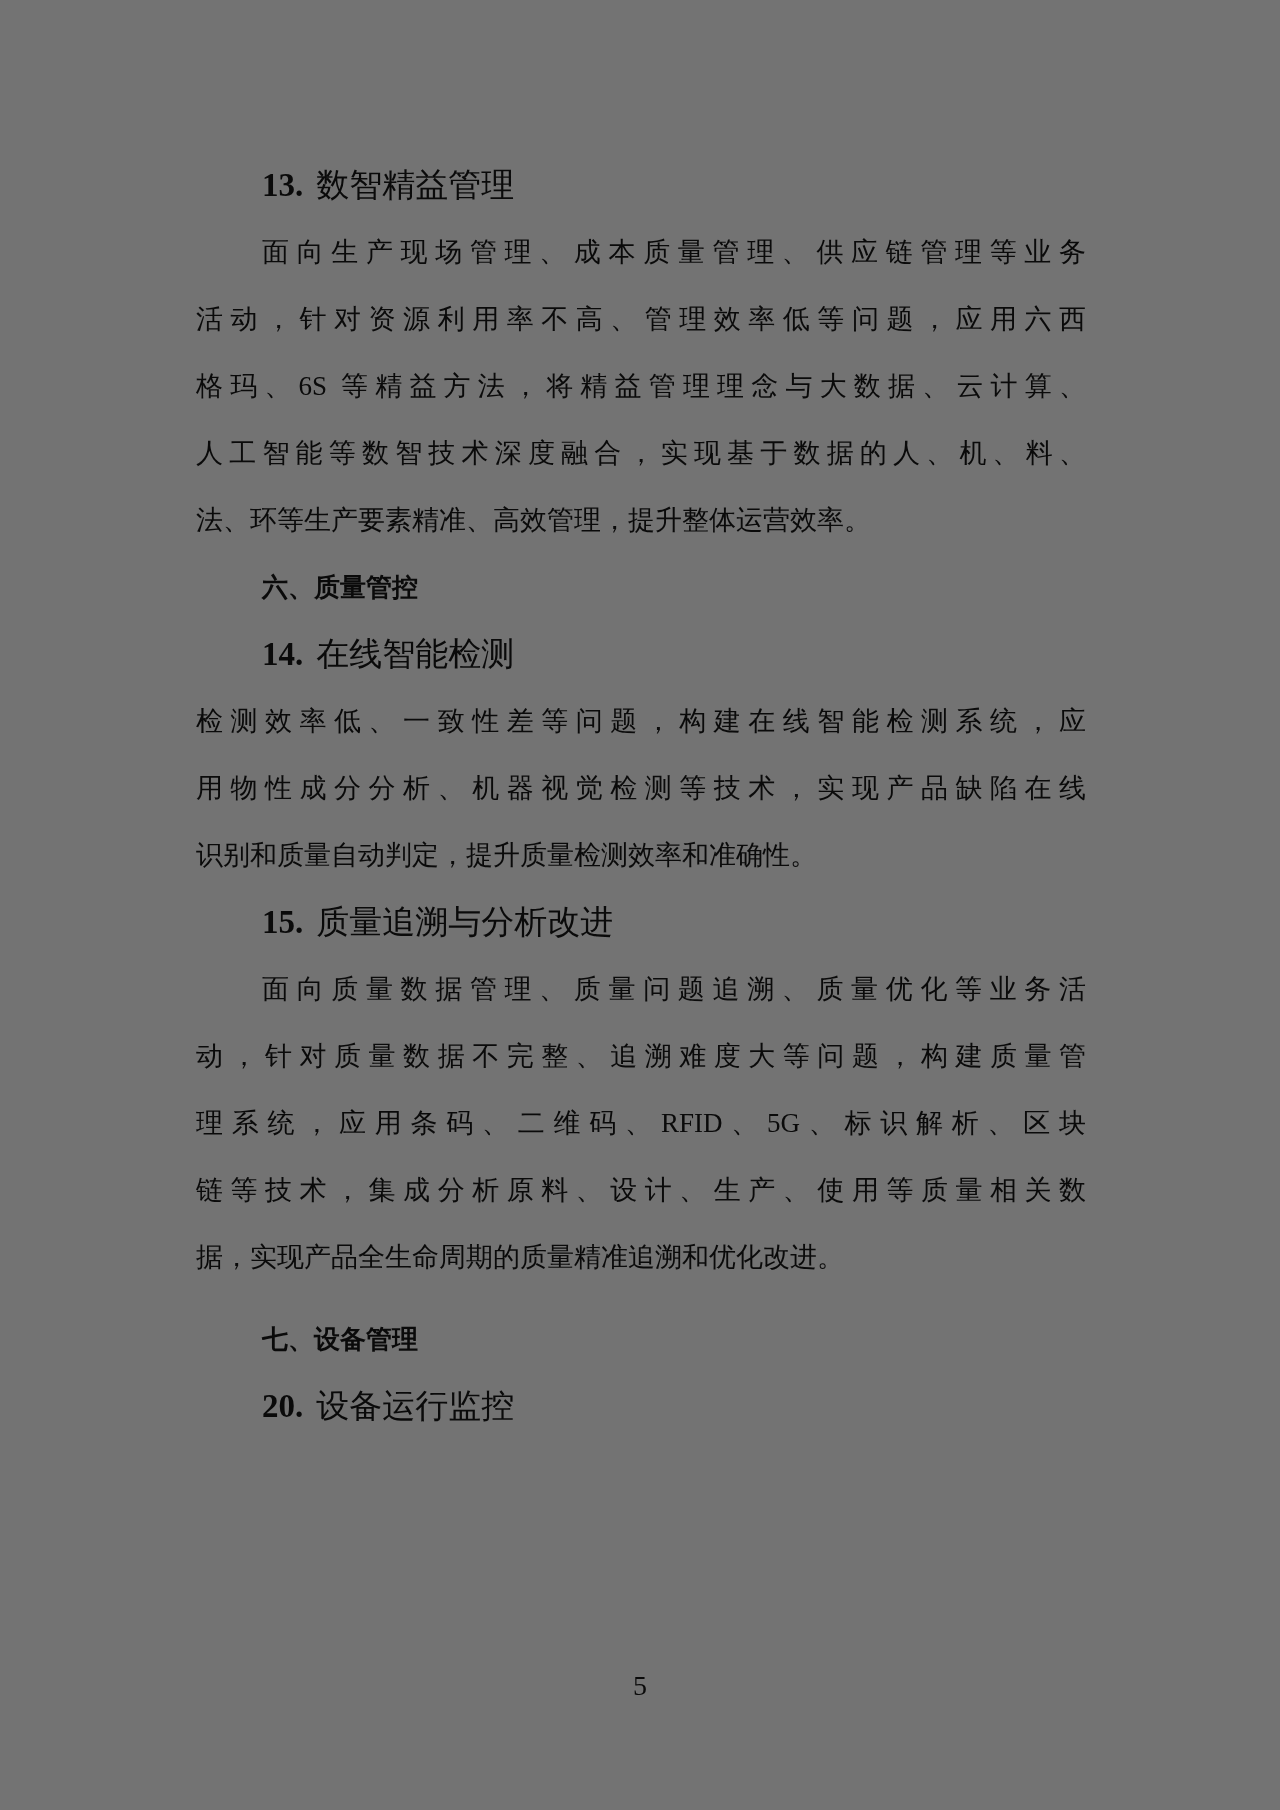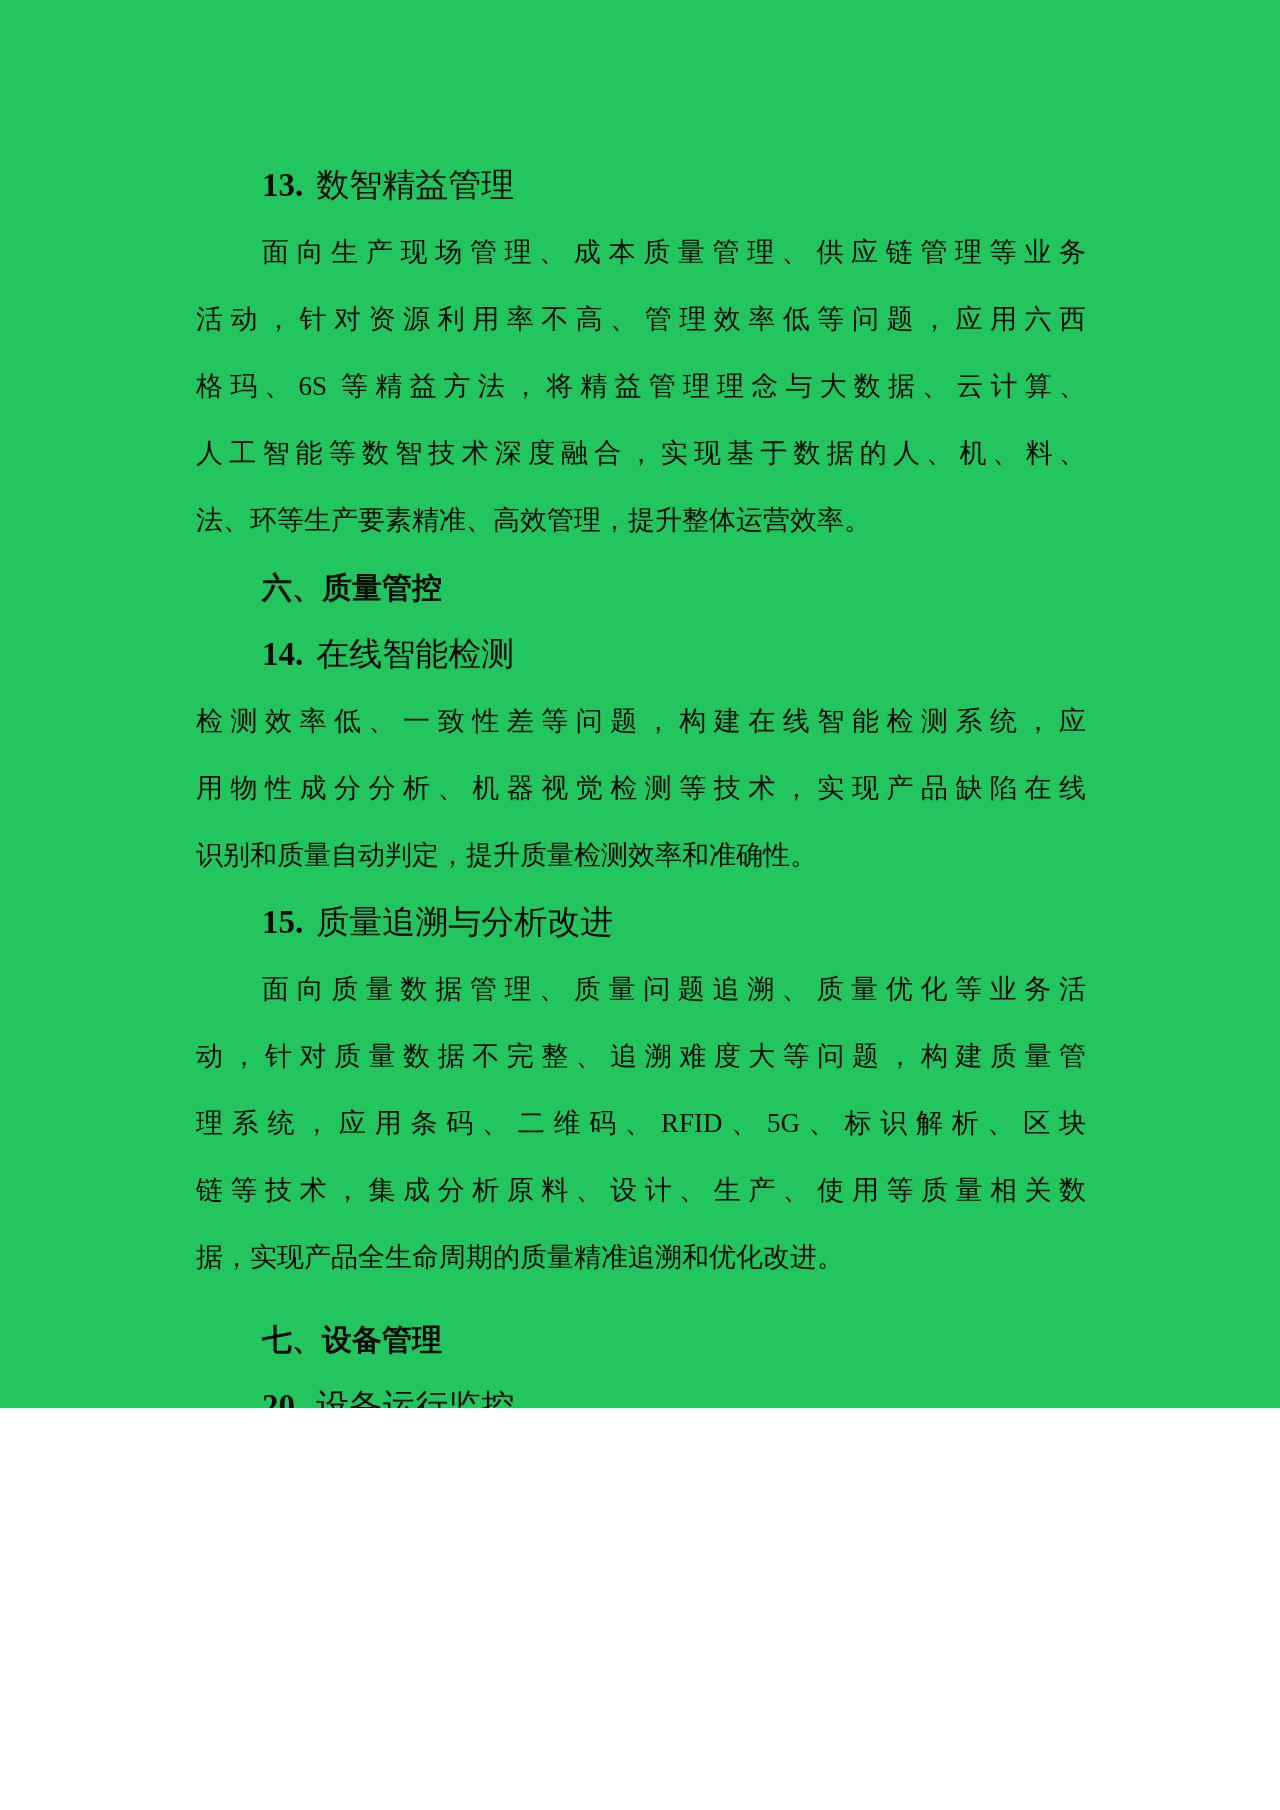--- a/index.html
+++ b/index.html
@@ -1,22 +1,22 @@
 <!DOCTYPE html>
 <html lang="zh"><head>
 <meta charset="utf-8">
 <title>Document Page</title>
 <style>
   * { margin: 0; padding: 0; box-sizing: border-box; }
   html, body { background: #ffffff; }
   .page {
     position: relative;
     width: 1280px;
-    height: 1408px;
-    background: #22c55e;
+    height: 1810px;
+    background: #737373;
     color: #0a0a0a;
     font-family: "Liberation Serif", serif;
     overflow: hidden;
   }
   .doc-body {
     position: absolute;
     left: 196px;
     top: 152px;
     width: 890px;
   }
@@ -41,21 +41,21 @@
     text-indent: 66px;
   }
   .h-item .num {
     font-weight: bold;
     font-family: "Liberation Serif", serif;
     margin-right: 13px;
   }
   .h-section {
     font-family: Liberation Sans, sans-serif;
     font-weight: bold;
-    font-size: 30px;
+    font-size: 26px;
     line-height: 67px;
     height: 67px;
     text-indent: 66px;
   }
   .h-section.gap { margin-top: 15px; }
   .page-footer {
     position: absolute;
     left: 0;
     top: 1664px;
     width: 100%;

